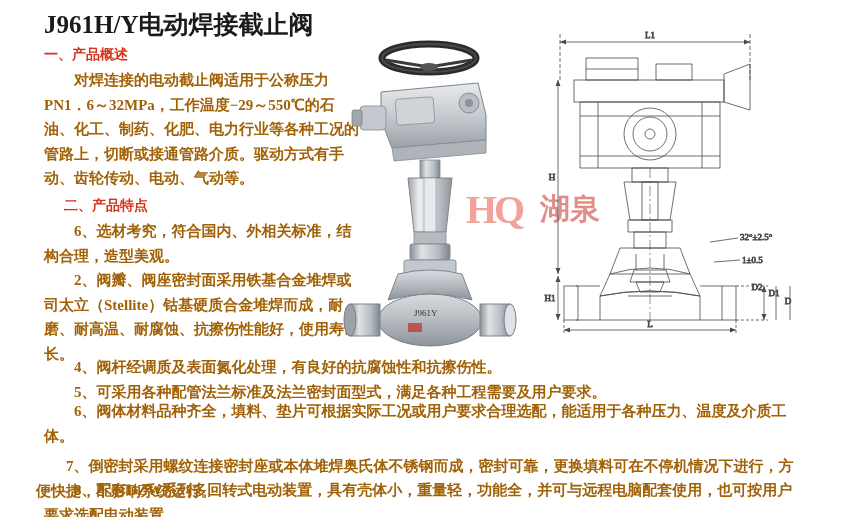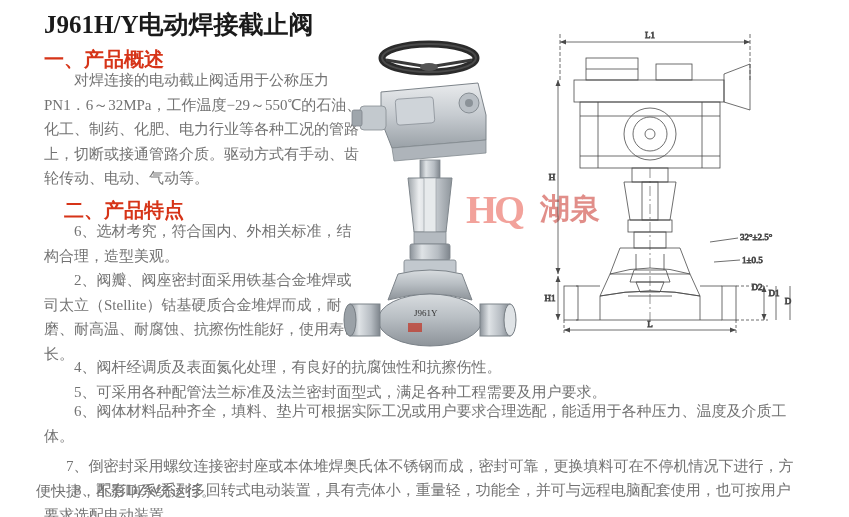--- a/index.html
+++ b/index.html
@@ -25,36 +25,36 @@
     top: 8px;
     font-size: 25px;
     font-weight: bold;
     color: #1a1a1a;
     letter-spacing: 0px;
     white-space: nowrap;
     font-family: "Liberation Serif", serif;
   }
   .section-head {
     position: absolute;
-    font-size: 20px;
+    font-size: 14px;
     font-weight: bold;
     color: #d63418;
     white-space: nowrap;
     font-family: "Liberation Sans", sans-serif;
   }
   #sec1 { left: 44px; top: 46px; }
   #sec2 { left: 44px; top: 197px; margin-left: 20px; }
 
   .para {
     position: absolute;
     font-size: 15px;
     line-height: 24.5px;
-    color: #737373;
-    font-family: "Liberation Serif", serif;
-    font-weight: 400;
+    color: #a16207;
+    font-family: "Liberation Serif", serif;
+    font-weight: 700;
   }
   #overview-text {
     left: 44px;
     top: 68px;
     width: 320px;
   }
   #feat1 { left: 44px; top: 219px; width: 320px; }
   #feat2 { left: 44px; top: 268px; width: 320px; }
   #feat4 { left: 44px; top: 355px; width: 760px; }
   #feat5 { left: 44px; top: 380px; width: 760px; }

